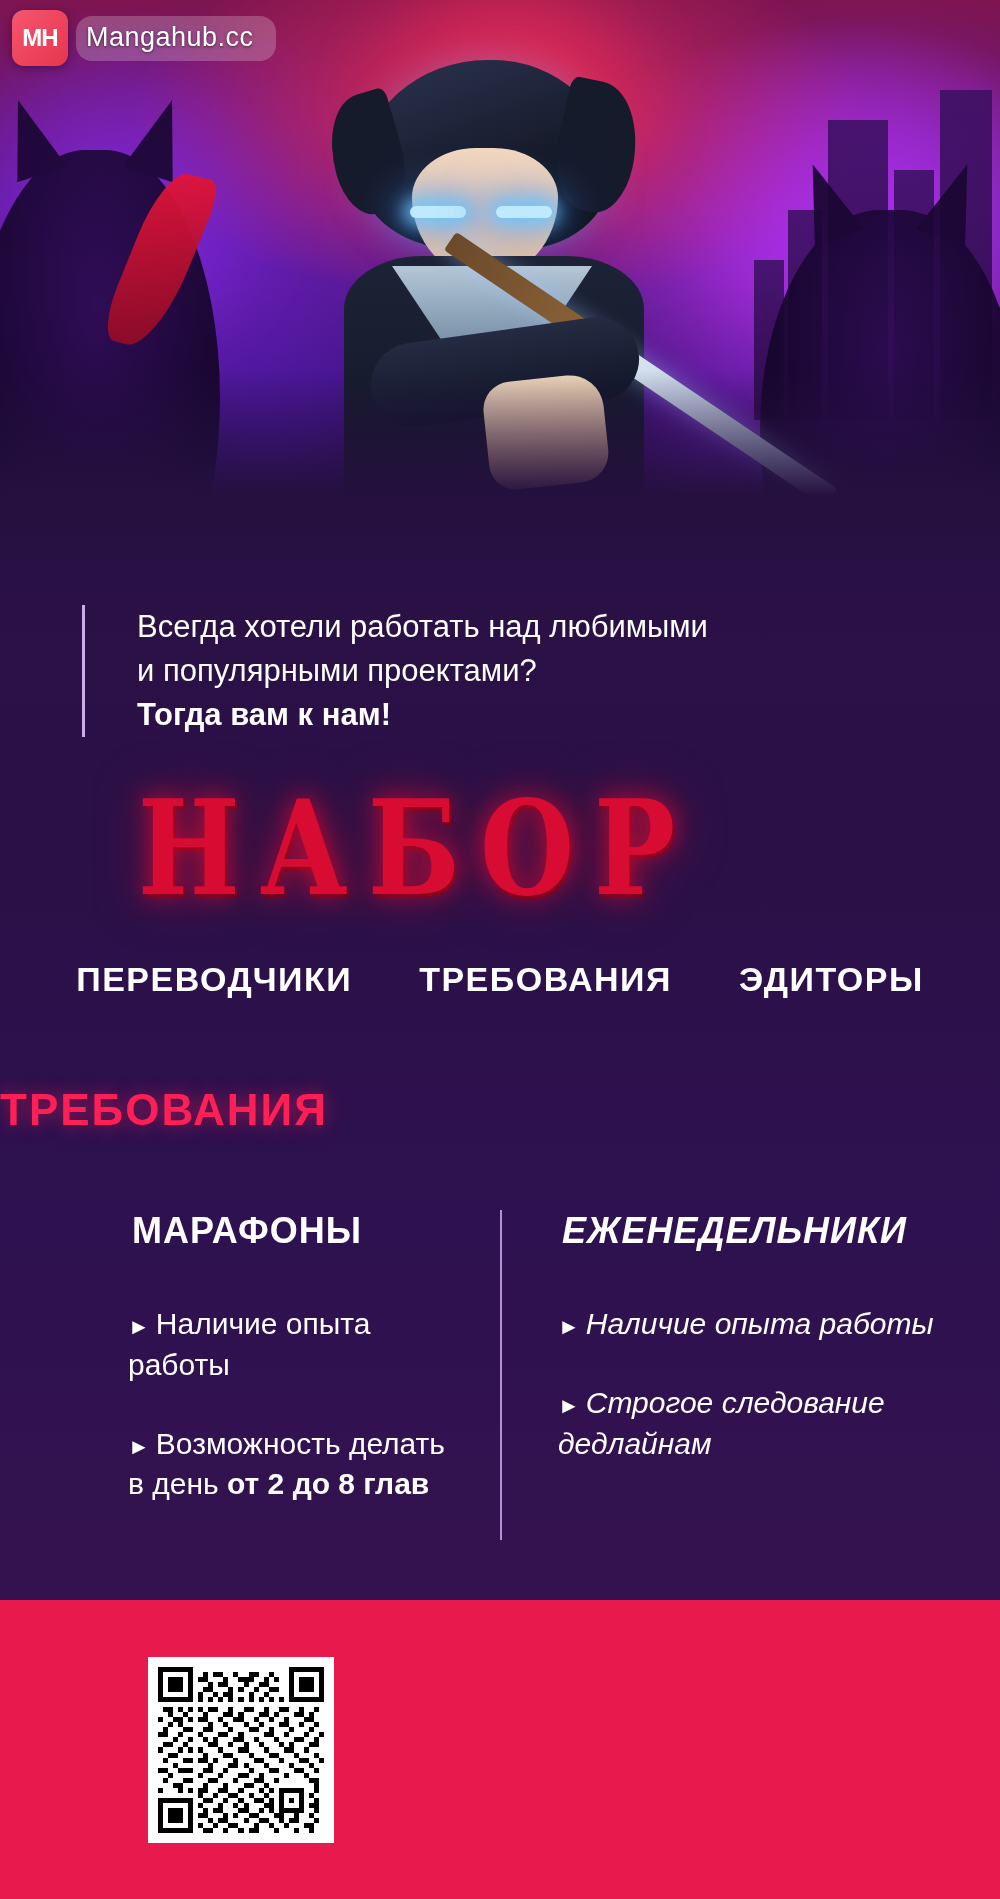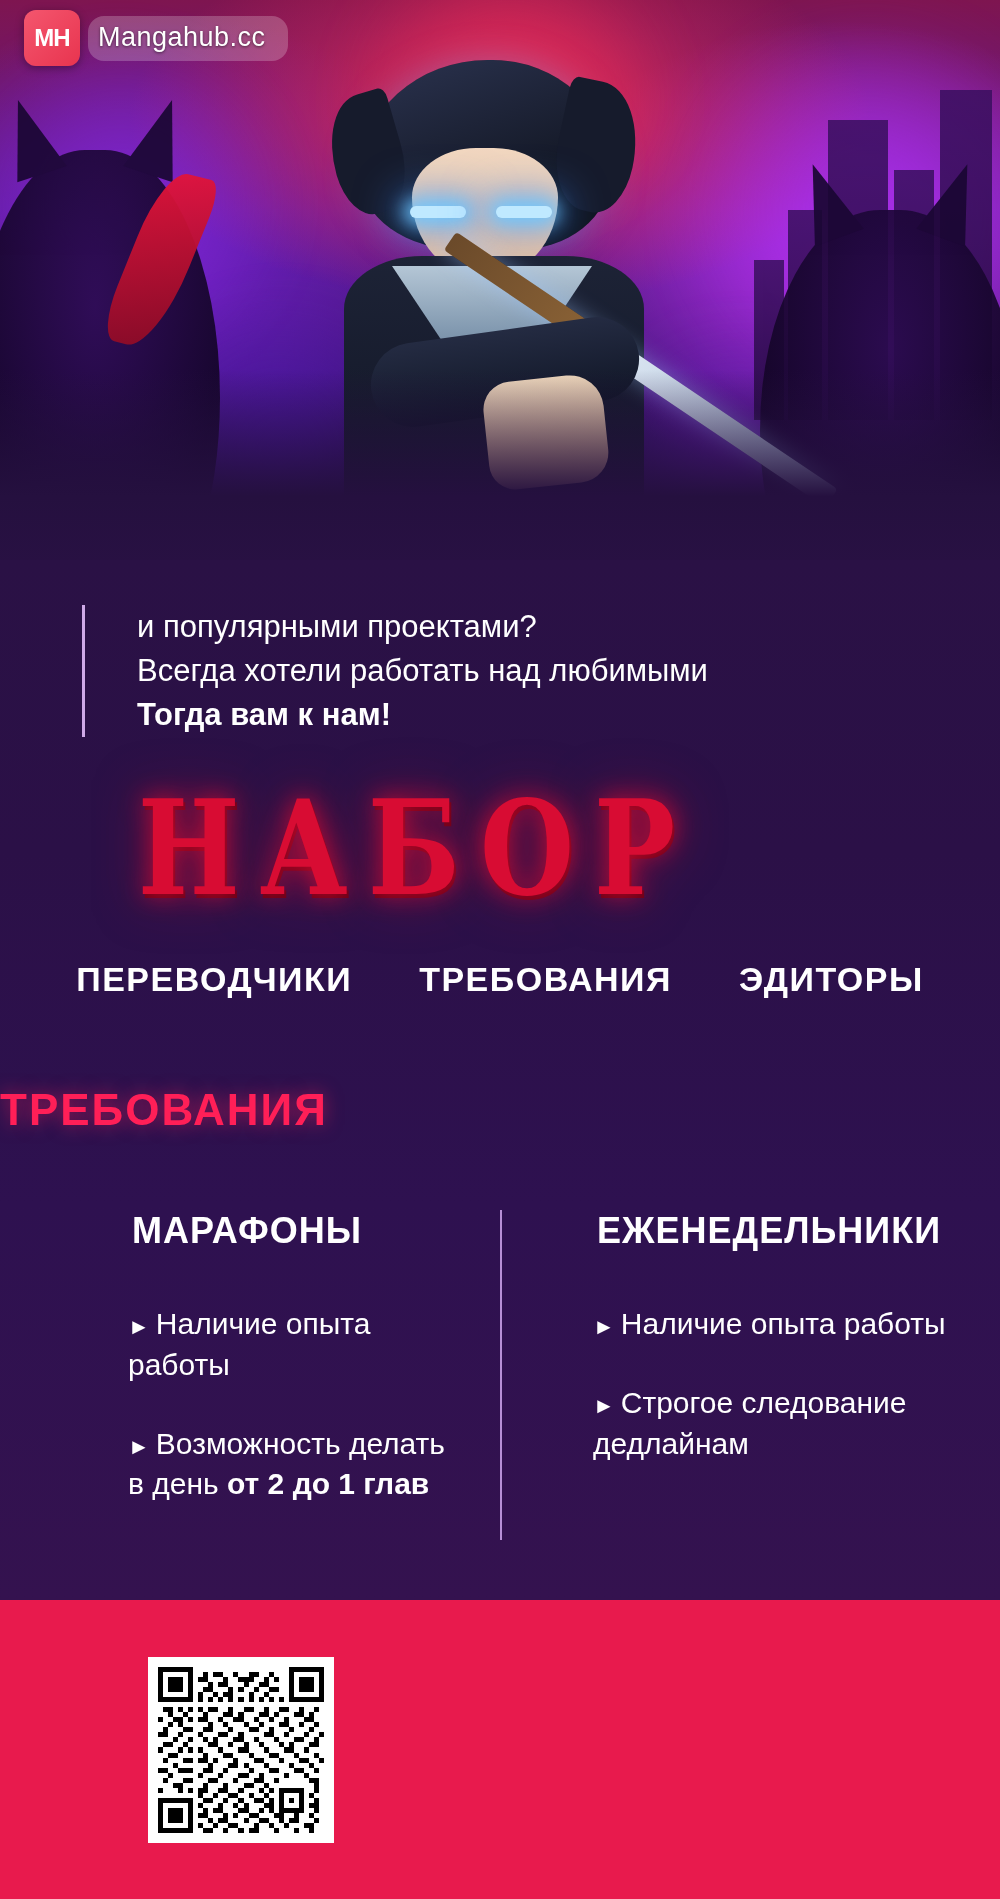--- a/index.html
+++ b/index.html
@@ -145,21 +145,21 @@
 
   
   .hero .fade {
     position: absolute; left: 0; bottom: 0; width: 100%; height: 230px;
     background: linear-gradient(180deg, rgba(27,11,58,0) 0%, #25103f 55%, #2a1145 100%);
   }
 
   
   .watermark {
     position: absolute;
-    left: 24px; top: 10px;
+    left: 12px; top: 10px;
     display: flex;
     align-items: center;
     gap: 8px;
     z-index: 12;
   }
   .wm-logo {
     width: 56px; height: 56px;
     border-radius: 12px;
     background: linear-gradient(135deg, #f4566e 0%, #e8344f 100%);
     color: #fff;
@@ -249,22 +249,23 @@
     height: 330px;
     display: flex;
   }
   .col {
     width: 50%;
     padding: 0 40px 0 128px;
     box-sizing: border-box;
     color: #ffffff;
   }
   .col.right {
-    padding-left: 91px;
+    padding-left: 56px;
     border-left: 2px solid #b78fd6;
+    font-style: italic;
   }
   .col h3 {
     margin: 0 0 52px 4px;
     font-size: 36px;
     font-weight: bold;
     letter-spacing: 1px;
   }
   .bullet {
     font-size: 30px;
     line-height: 1.36;
@@ -348,22 +349,22 @@
   </div>
 
   <div class="watermark">
     <div class="wm-logo">MH</div>
     <div class="wm-text">Mangahub.cc</div>
   </div>
 
   <div class="mid">
 
     <div class="intro">
+      <div>Всегда хотели работать над любимыми</div>
       <div>и популярными проектами?</div>
-      <div>Всегда хотели работать над любимыми</div>
       <div class="bold">Тогда вам к нам!</div>
     </div>
 
     <div class="naborWrap">
       <div class="nabor">НАБОР</div>
     </div>
 
     <div class="roles">
       <span>ПЕРЕВОДЧИКИ</span>
       <span>ТРЕБОВАНИЯ</span>
@@ -372,21 +373,21 @@
 
     <div class="reqTitle">ТРЕБОВАНИЯ</div>
 
     <div class="columns">
       <div class="col left">
         <h3>МАРАФОНЫ</h3>
         <div class="bullet">
           <span class="arw">►</span><span>Наличие опыта работы</span>
         </div>
         <div class="bullet">
-          <span class="arw">►</span><span>Возможность делать в день </span><span class="strong">от 2 до 1 глав</span>
+          <span class="arw">►</span><span>Возможность делать в день </span><span class="strong">от 2 до 8 глав</span>
         </div>
       </div>
       <div class="col right">
         <h3>ЕЖЕНЕДЕЛЬНИКИ</h3>
         <div class="bullet">
           <span class="arw">►</span><span>Наличие опыта работы</span>
         </div>
         <div class="bullet">
           <span class="arw">►</span><span>Строгое следование дедлайнам</span>
         </div>

